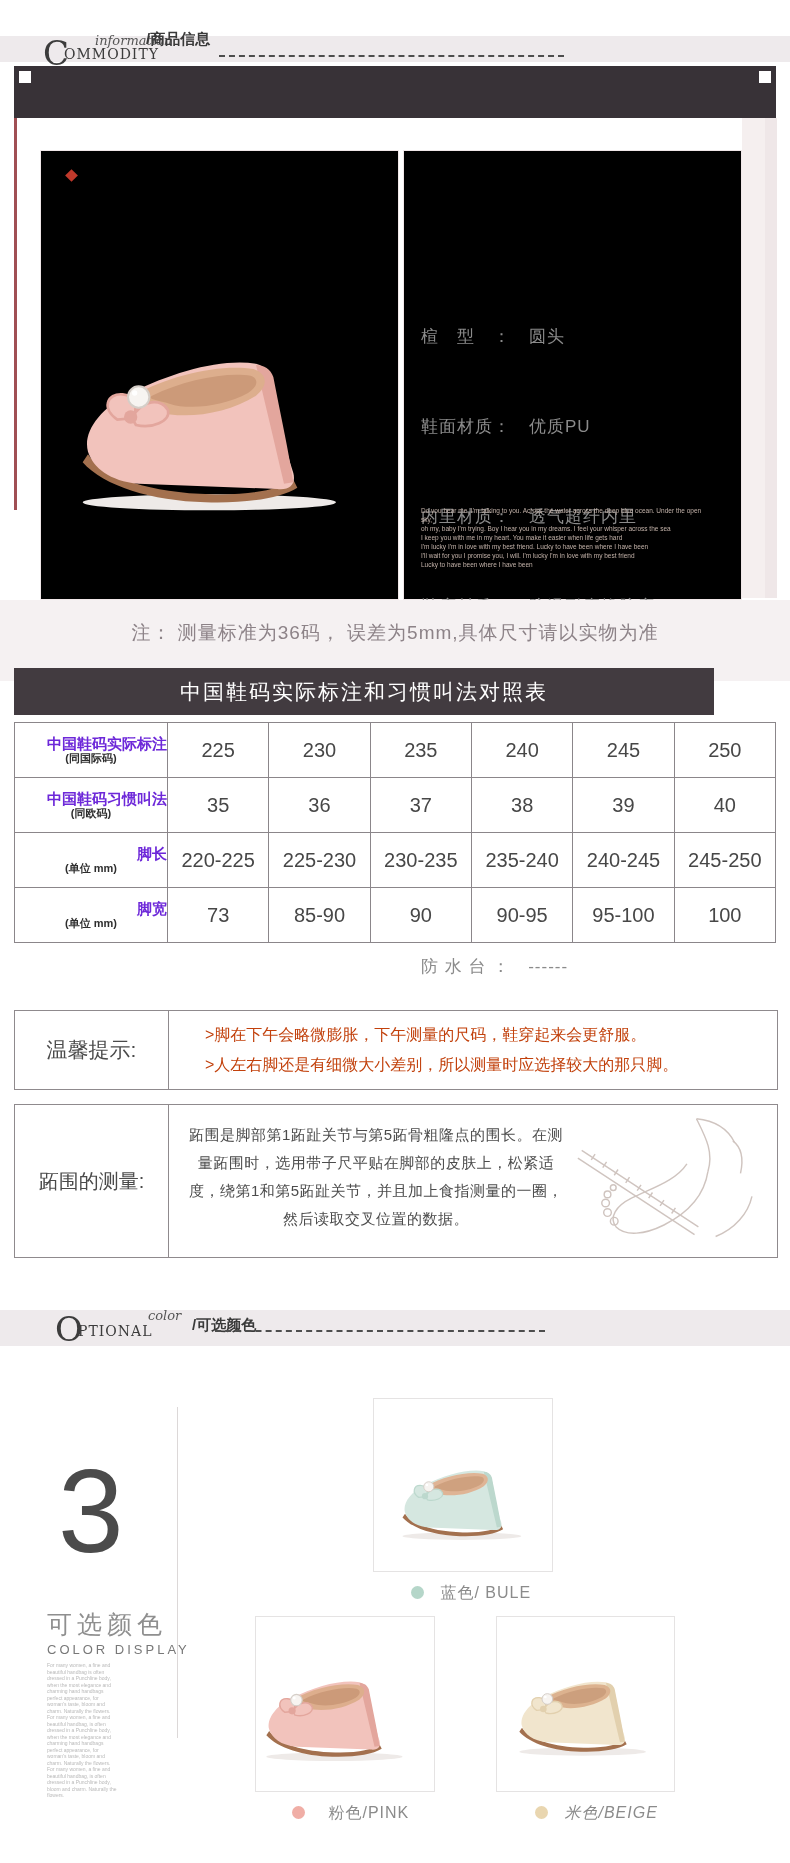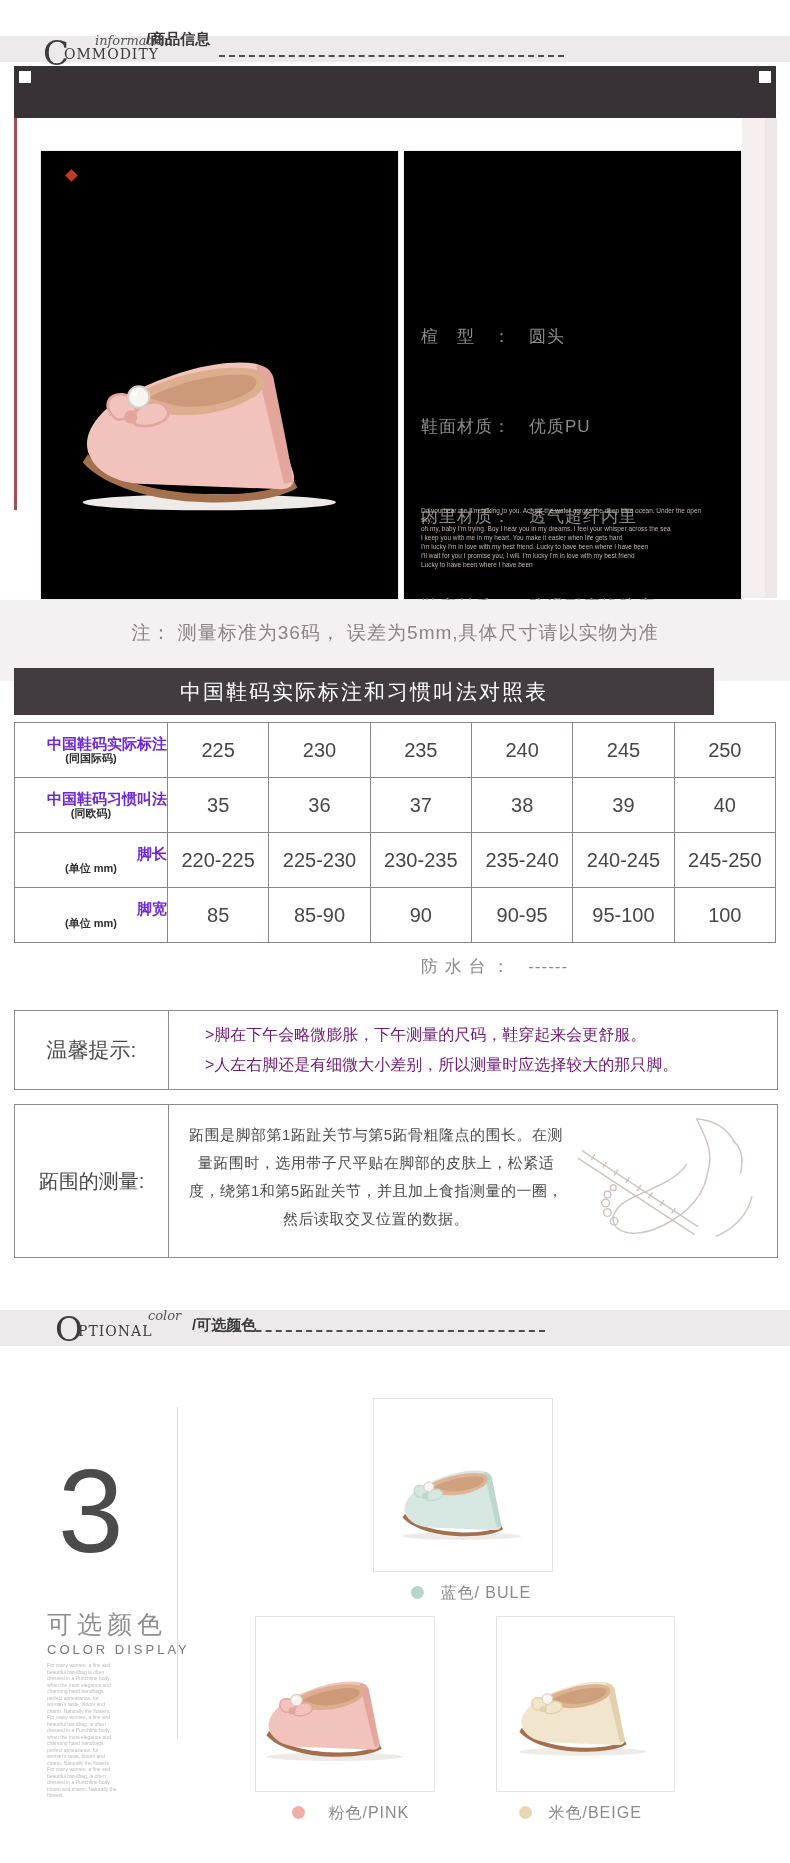--- a/index.html
+++ b/index.html
@@ -30,21 +30,21 @@
   
   .tbl-header{background:#423b40;color:#ffffff;font-size:21px;letter-spacing:2px;text-align:center;line-height:47px;}
   table.size-table{border-collapse:collapse;width:762px;table-layout:fixed;}
   table.size-table th,table.size-table td{border:1px solid #8b868a;height:54px;text-align:center;vertical-align:middle;background:#fff;padding:0;}
   table.size-table td{font-size:20px;color:#474747;}
   .tl{font-size:15px;color:#6d28d9;font-weight:bold;line-height:17px;text-align:right;}
   .ts{font-size:11px;color:#2e2e2e;font-weight:bold;line-height:13px;}
   
   .rowbox{border:1px solid #8f8a8d;background:#fff;}
   .rowbox .labelcell{position:absolute;left:0;top:0;bottom:0;width:153px;border-right:1px solid #8f8a8d;display:flex;align-items:center;justify-content:center;color:#4a4a4a;}
-  .tips-lines{font-size:16px;color:#701a75;line-height:30px;}
+  .tips-lines{font-size:16px;color:#c2410c;line-height:30px;}
   .girth-text{font-size:15px;color:#4c4c4c;line-height:28px;letter-spacing:0.5px;}
   
   .big3{font-size:118px;color:#4b4b4b;line-height:1;}
   .cd-title{font-size:25px;letter-spacing:5px;color:#8f8f8f;}
   .cd-sub{font-size:13px;letter-spacing:3px;color:#787878;}
   .cd-blurb{font-size:5px;line-height:6.5px;color:#b9b9b9;width:72px;}
   .vline{background:#dcd8d8;width:1px;}
   .shoe-box{background:#ffffff;border:1px solid #e5e3e3;}
   .swatch-dot{width:13px;height:13px;border-radius:50%;background:var(--dot,#ccc);display:inline-block;}
   .swatch-label{font-size:16px;color:#8b8b8b;letter-spacing:1px;}
@@ -182,21 +182,21 @@
       <td>230-235</td>
       <td>235-240</td>
       <td>240-245</td>
       <td>245-250</td>
     </tr>
     <tr>
       <th>
             <div class="tl">脚宽</div>
             <div class="ts">(单位 mm)</div>
           </th>
-      <td>85</td>
+      <td>73</td>
       <td>85-90</td>
       <td>90</td>
       <td>90-95</td>
       <td>95-100</td>
       <td>100</td>
     </tr>
   </tbody>
     </table>
 
   <div class="abs rowbox" style="left:14px;top:1010px;width:762px;height:78px;">
@@ -246,18 +246,18 @@
   <div class="abs" style="left:292px;top:1803px;">
     <span class="swatch-dot" style="vertical-align: -1px; --body: #f2c3bc; --shade: #e3a69d; --insole: #ddae8d; --insole2: #cc9a79; --sole: #a3704e; --dot: #f0aea6;"></span>
     <span class="swatch-label" style="margin-left:19px;">粉色/PINK</span>
   </div>
 
   <div class="abs shoe-box" style="left:496px;top:1616px;width:177px;height:174px;">
     <svg width="160" height="100" style="position: absolute; left: 9px; top: 44px; --body: #f1e5cd; --shade: #e2d0ae; --insole: #dcb28f; --insole2: #cc9f7d; --sole: #a3704e; --dot: #e9d6b0;">
         <use href="#shoe"></use>
       </svg>
   </div>
-  <div class="abs" style="left:519px;top:1803px;">
+  <div class="abs" style="left:535px;top:1803px;font-style:italic;">
     <span class="swatch-dot" style="vertical-align: -1px; --body: #f1e5cd; --shade: #e2d0ae; --insole: #dcb28f; --insole2: #cc9f7d; --sole: #a3704e; --dot: #e9d6b0;"></span>
     <span class="swatch-label" style="margin-left:12px;">米色/BEIGE</span>
   </div>
 
 </div>
 
 </body></html>

